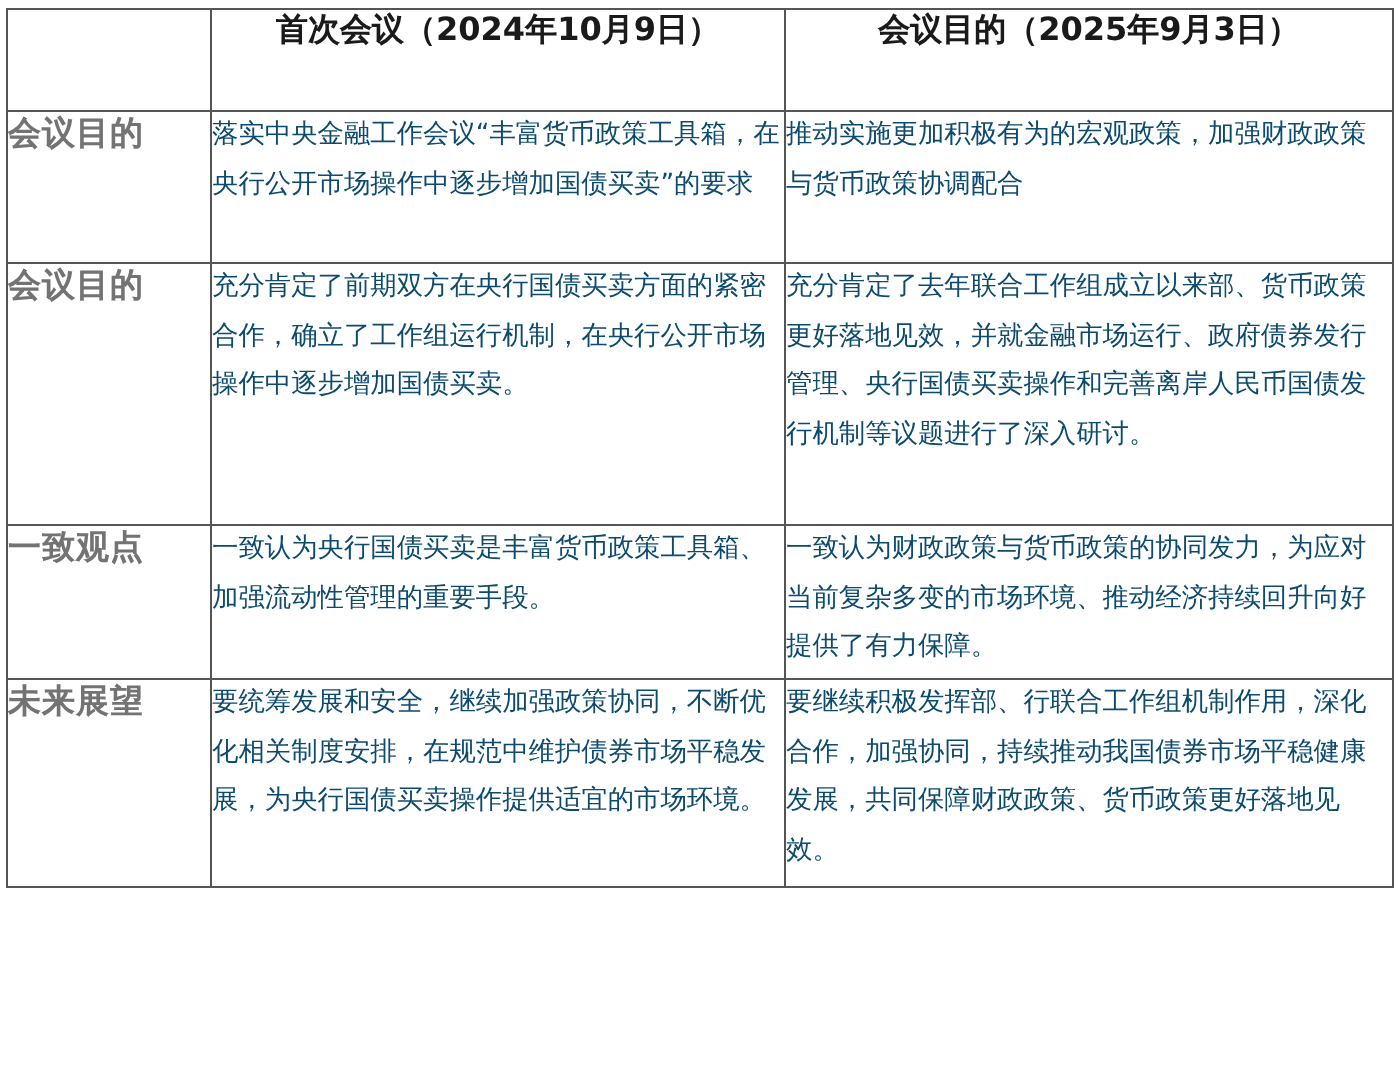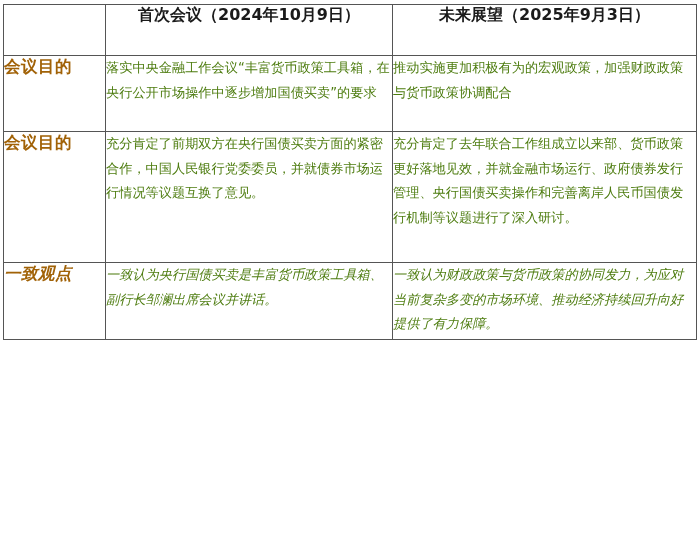--- a/index.html
+++ b/index.html
@@ -17,58 +17,63 @@
   }
   col.c0 { width: 102px; }
   col.c1 { width: 287px; }
   col.c2 { width: 304px; }
   th.hdr {
     height: 51px;
     font-size: 16px; font-weight: bold; text-align: center;
     padding-top: 5px; box-sizing: border-box; color: #1a1a1a; margin-top: 24px;
   }
   td.label {
-    font-size: 16.5px; font-weight: bold; color: #a16207;
+    font-size: 16.5px; font-weight: bold; color: #737373;
     padding: 4px 0 0 7px; letter-spacing: 0.5px;
   }
   td.cell {
-    font-size: 13.2px; line-height: 24.5px; color: #4d7c0f;
+    font-size: 13.2px; line-height: 24.5px; color: #0c4a6e;
     padding: 2px 8px 0 10px;
     word-break: break-all;
   }
   tr.r1 td { height: 75px; }
   tr.r2 td { height: 98px; }
   tr.r3 td { height: 130px; }
-  tr.r4 td { height: 76px; font-style: italic; }
+  tr.r4 td { height: 76px; }
   tr.r5 td { height: 103px; }
 </style>
 </head>
 <body>
 
 <table class="cmp">
   <colgroup>
       <col class="c0">
       <col class="c1">
       <col class="c2">
     </colgroup>
   <tbody>
       <tr>
     <th class="hdr"></th>
     <th class="hdr">首次会议（2024年10月9日）</th>
-    <th class="hdr">未来展望（2025年9月3日）</th>
+    <th class="hdr">会议目的（2025年9月3日）</th>
   </tr>
   <tr class="r1">
     <td class="label">会议目的</td>
     <td class="cell">落实中央金融工作会议“丰富货币政策工具箱，在央行公开市场操作中逐步增加国债买卖”的要求</td>
     <td class="cell">推动实施更加积极有为的宏观政策，加强财政政策与货币政策协调配合</td>
   </tr>
   <tr class="r3">
     <td class="label">会议目的</td>
-    <td class="cell">充分肯定了前期双方在央行国债买卖方面的紧密合作，中国人民银行党委委员，并就债券市场运行情况等议题互换了意见。</td>
+    <td class="cell">充分肯定了前期双方在央行国债买卖方面的紧密合作，确立了工作组运行机制，在央行公开市场操作中逐步增加国债买卖。</td>
     <td class="cell">充分肯定了去年联合工作组成立以来部、货币政策更好落地见效，并就金融市场运行、政府债券发行管理、央行国债买卖操作和完善离岸人民币国债发行机制等议题进行了深入研讨。</td>
   </tr>
   <tr class="r4">
     <td class="label">一致观点</td>
-    <td class="cell">一致认为央行国债买卖是丰富货币政策工具箱、副行长邹澜出席会议并讲话。</td>
+    <td class="cell">一致认为央行国债买卖是丰富货币政策工具箱、加强流动性管理的重要手段。</td>
     <td class="cell">一致认为财政政策与货币政策的协同发力，为应对当前复杂多变的市场环境、推动经济持续回升向好提供了有力保障。</td>
+  </tr>
+  <tr class="r5">
+    <td class="label">未来展望</td>
+    <td class="cell">要统筹发展和安全，继续加强政策协同，不断优化相关制度安排，在规范中维护债券市场平稳发展，为央行国债买卖操作提供适宜的市场环境。</td>
+    <td class="cell">要继续积极发挥部、行联合工作组机制作用，深化合作，加强协同，持续推动我国债券市场平稳健康发展，共同保障财政政策、货币政策更好落地见效。</td>
   </tr>
 </tbody>
   </table>
 
 </body></html>

